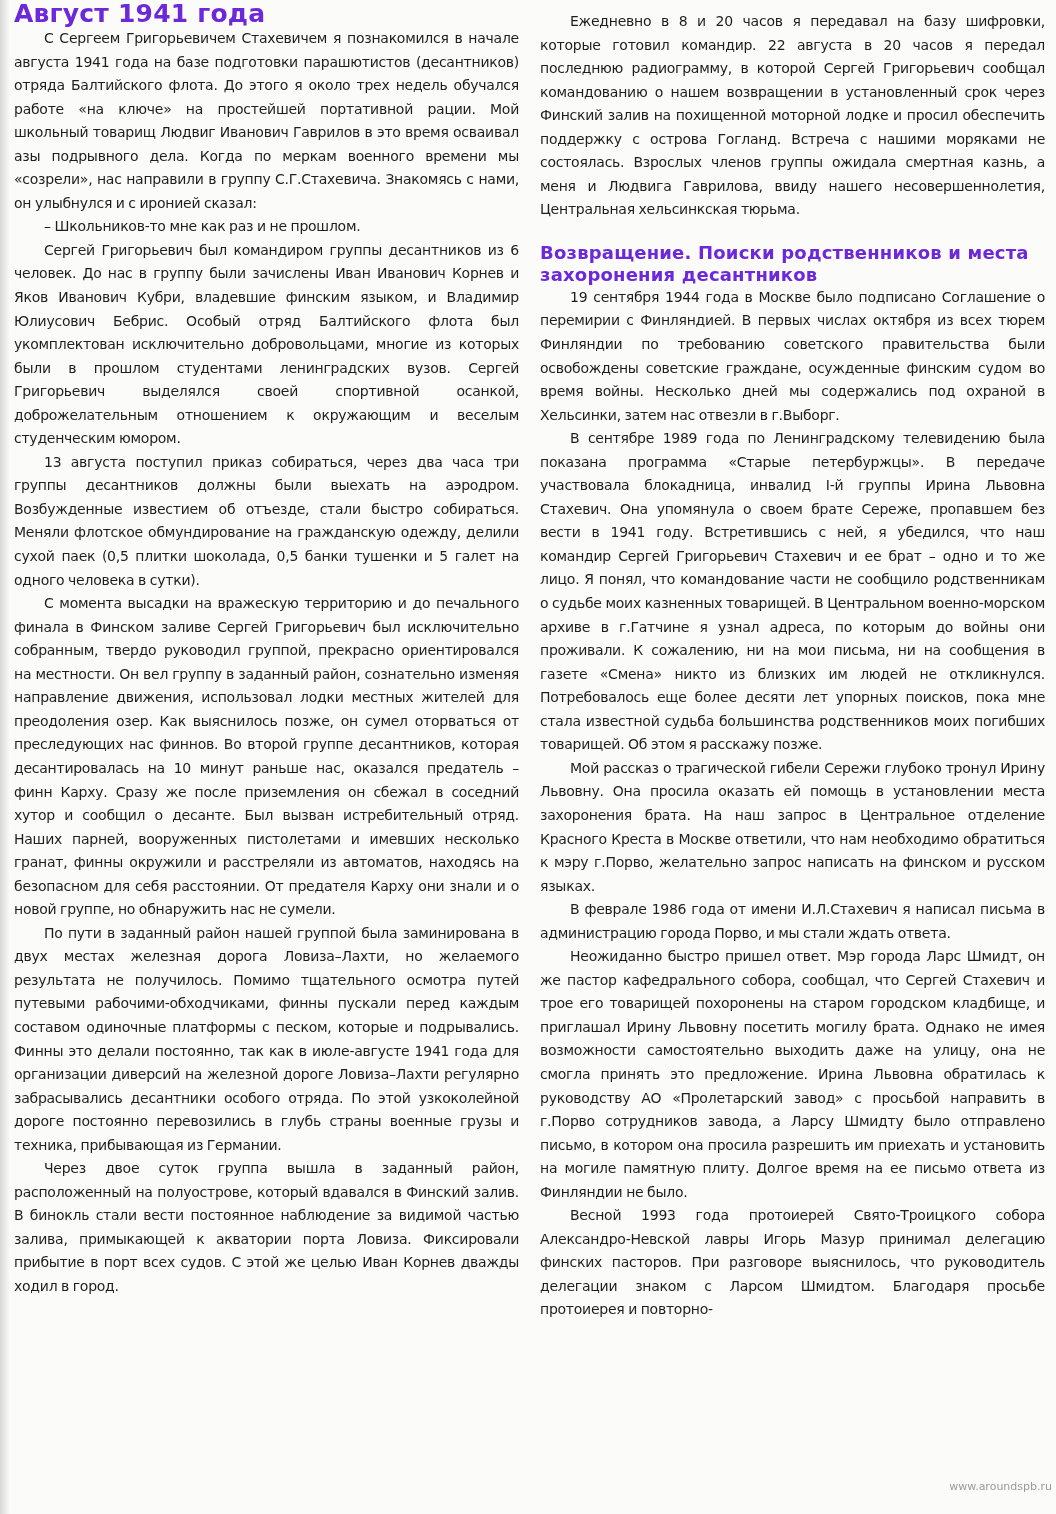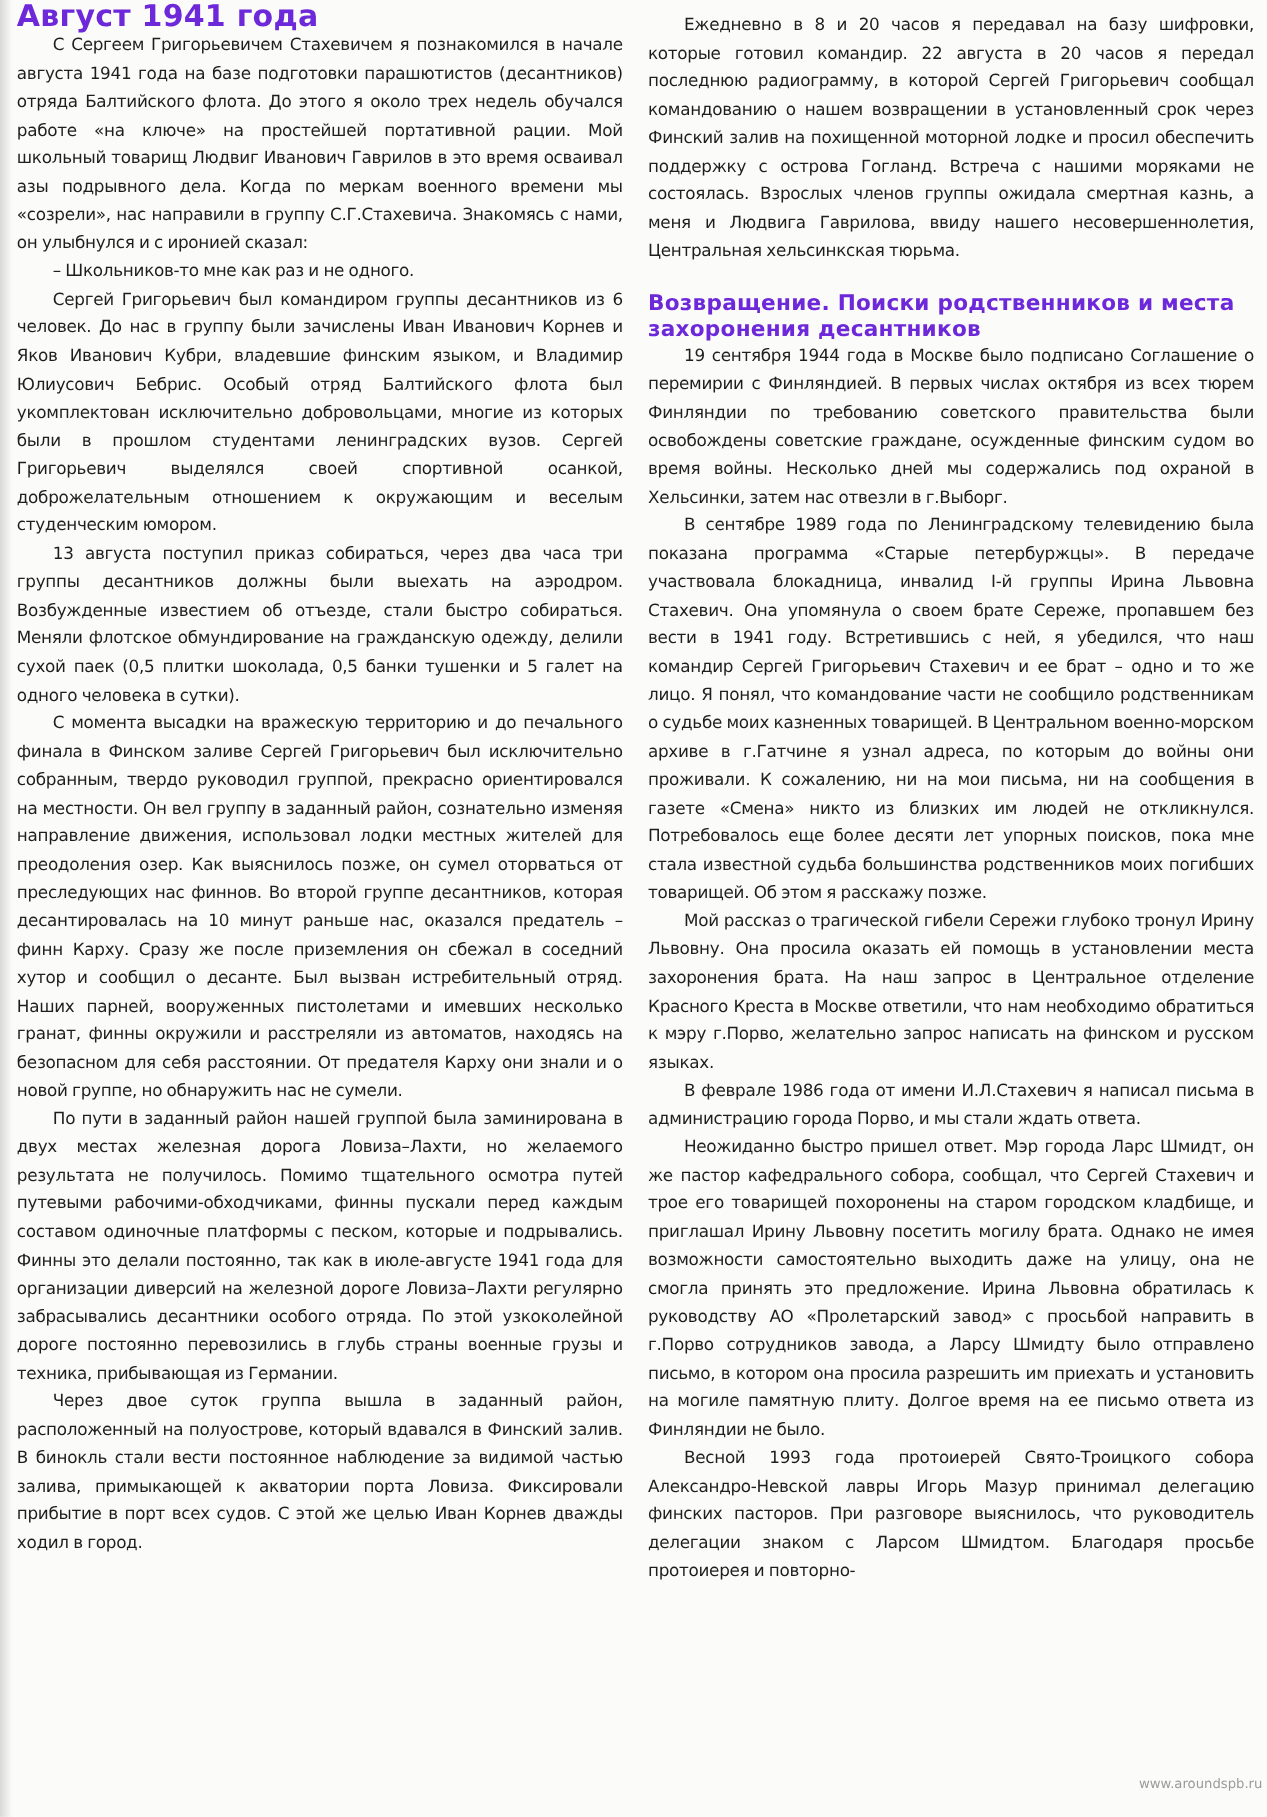--- a/index.html
+++ b/index.html
@@ -51,21 +51,21 @@
   }
 </style>
 </head>
 <body>
 
 <div class="edge-shadow"></div>
 
 <div class="col col-left">
   <h2 class="heading">Август 1941 года</h2>
   <p class="para">С Сергеем Григорьевичем Стахевичем я познакомился в начале августа 1941 года на базе подготовки парашютистов (десантников) отряда Балтийского флота. До этого я около трех недель обучался работе «на ключе» на простейшей портативной рации. Мой школьный товарищ Людвиг Иванович Гаврилов в это время осваивал азы подрывного дела. Когда по меркам военного времени мы «созрели», нас направили в группу С.Г.Стахевича. Знакомясь с нами, он улыбнулся и с иронией сказал:</p>
-  <p class="para">– Школьников-то мне как раз и не одного.</p>
+  <p class="para">– Школьников-то мне как раз и не прошлом.</p>
   <p class="para">Сергей Григорьевич был командиром группы десантников из 6 человек. До нас в группу были зачислены Иван Иванович Корнев и Яков Иванович Кубри, владевшие финским языком, и Владимир Юлиусович Бебрис. Особый отряд Балтийского флота был укомплектован исключительно добровольцами, многие из которых были в прошлом студентами ленинградских вузов. Сергей Григорьевич выделялся своей спортивной осанкой, доброжелательным отношением к окружающим и веселым студенческим юмором.</p>
   <p class="para">13 августа поступил приказ собираться, через два часа три группы десантников должны были выехать на аэродром. Возбужденные известием об отъезде, стали быстро собираться. Меняли флотское обмундирование на гражданскую одежду, делили сухой паек (0,5 плитки шоколада, 0,5 банки тушенки и 5 галет на одного человека в сутки).</p>
   <p class="para">С момента высадки на вражескую территорию и до печального финала в Финском заливе Сергей Григорьевич был исключительно собранным, твердо руководил группой, прекрасно ориентировался на местности. Он вел группу в заданный район, сознательно изменяя направление движения, использовал лодки местных жителей для преодоления озер. Как выяснилось позже, он сумел оторваться от преследующих нас финнов. Во второй группе десантников, которая десантировалась на 10 минут раньше нас, оказался предатель – финн Карху. Сразу же после приземления он сбежал в соседний хутор и сообщил о десанте. Был вызван истребительный отряд. Наших парней, вооруженных пистолетами и имевших несколько гранат, финны окружили и расстреляли из автоматов, находясь на безопасном для себя расстоянии. От предателя Карху они знали и о новой группе, но обнаружить нас не сумели.</p>
   <p class="para">По пути в заданный район нашей группой была заминирована в двух местах железная дорога Ловиза–Лахти, но желаемого результата не получилось. Помимо тщательного осмотра путей путевыми рабочими-обходчиками, финны пускали перед каждым составом одиночные платформы с песком, которые и подрывались. Финны это делали постоянно, так как в июле-августе 1941 года для организации диверсий на железной дороге Ловиза–Лахти регулярно забрасывались десантники особого отряда. По этой узкоколейной дороге постоянно перевозились в глубь страны военные грузы и техника, прибывающая из Германии.</p>
   <p class="para">Через двое суток группа вышла в заданный район, расположенный на полуострове, который вдавался в Финский залив. В бинокль стали вести постоянное наблюдение за видимой частью залива, примыкающей к акватории порта Ловиза. Фиксировали прибытие в порт всех судов. С этой же целью Иван Корнев дважды ходил в город.</p>
 </div>
 
 <div class="col col-right">
   <p class="para">Ежедневно в 8 и 20 часов я передавал на базу шифровки, которые готовил командир. 22 августа в 20 часов я передал последнюю радиограмму, в которой Сергей Григорьевич сообщал командованию о нашем возвращении в установленный срок через Финский залив на похищенной моторной лодке и просил обеспечить поддержку с острова Гогланд. Встреча с нашими моряками не состоялась. Взрослых членов группы ожидала смертная казнь, а меня и Людвига Гаврилова, ввиду нашего несовершеннолетия, Центральная хельсинкская тюрьма.</p>
   <h2 class="heading">Возвращение. Поиски родственников и места захоронения десантников</h2>

